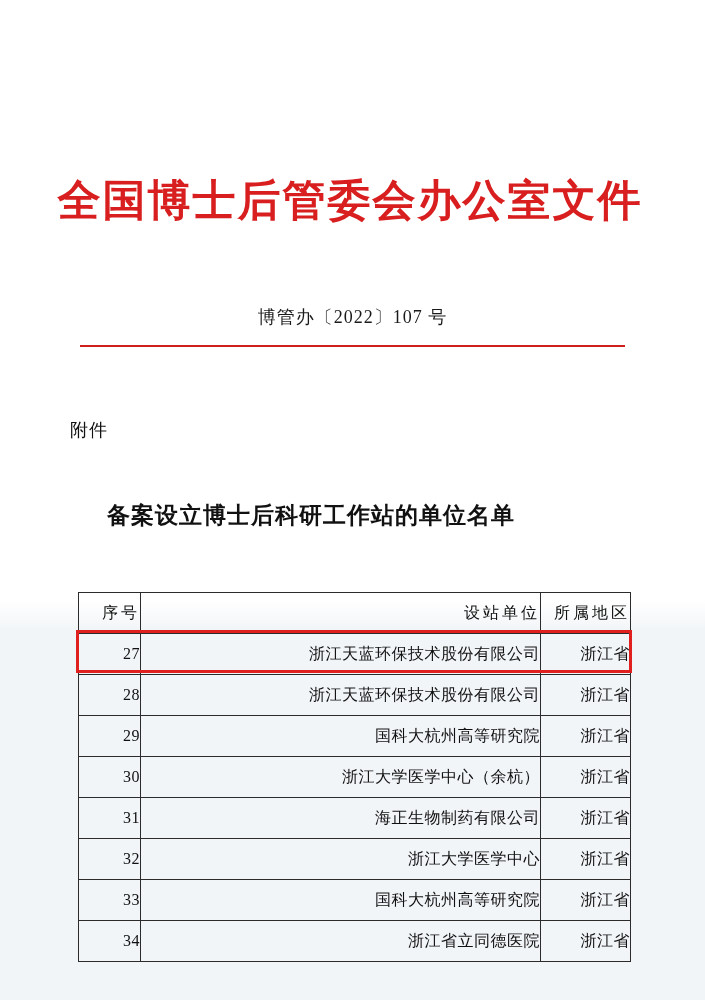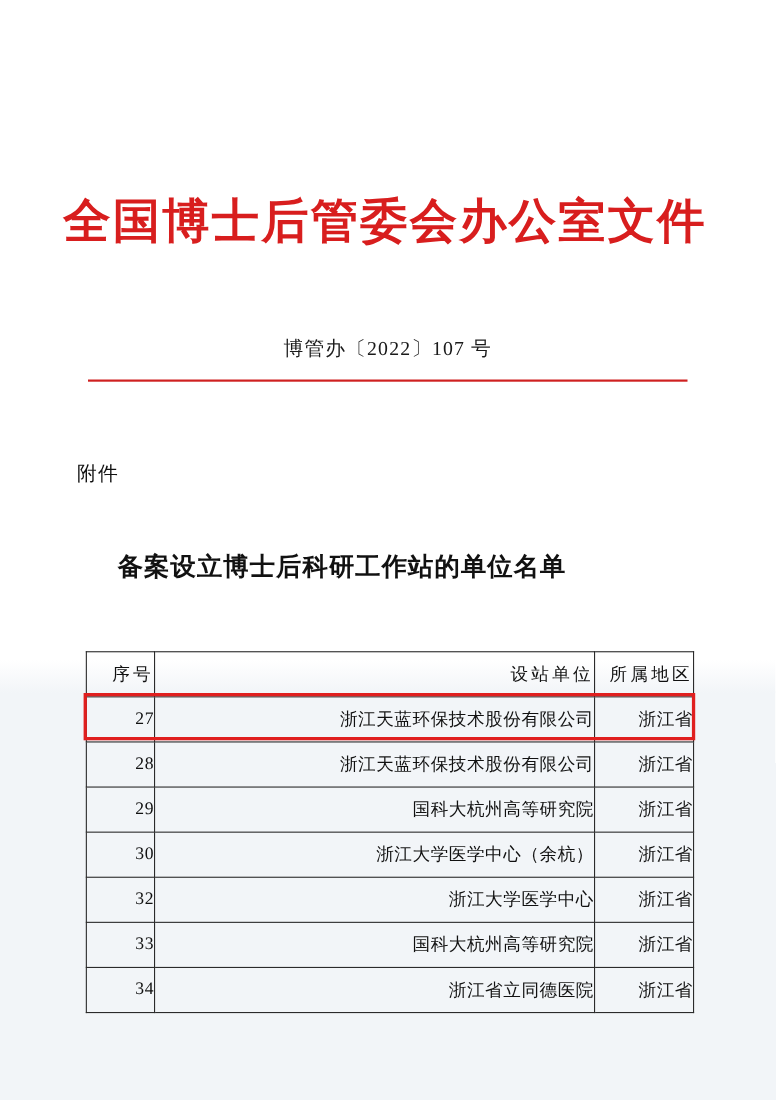--- a/index.html
+++ b/index.html
@@ -188,20 +188,25 @@
         <td>29</td>
         <td>国科大杭州高等研究院</td>
         <td>浙江省</td>
       </tr>
       <tr>
         <td>30</td>
         <td>浙江大学医学中心（余杭）</td>
         <td>浙江省</td>
       </tr>
       <tr>
+        <td>31</td>
+        <td>海正生物制药有限公司</td>
+        <td>浙江省</td>
+      </tr>
+      <tr>
         <td>32</td>
         <td>浙江大学医学中心</td>
         <td>浙江省</td>
       </tr>
       <tr>
         <td>33</td>
         <td>国科大杭州高等研究院</td>
         <td>浙江省</td>
       </tr>
       <tr>

